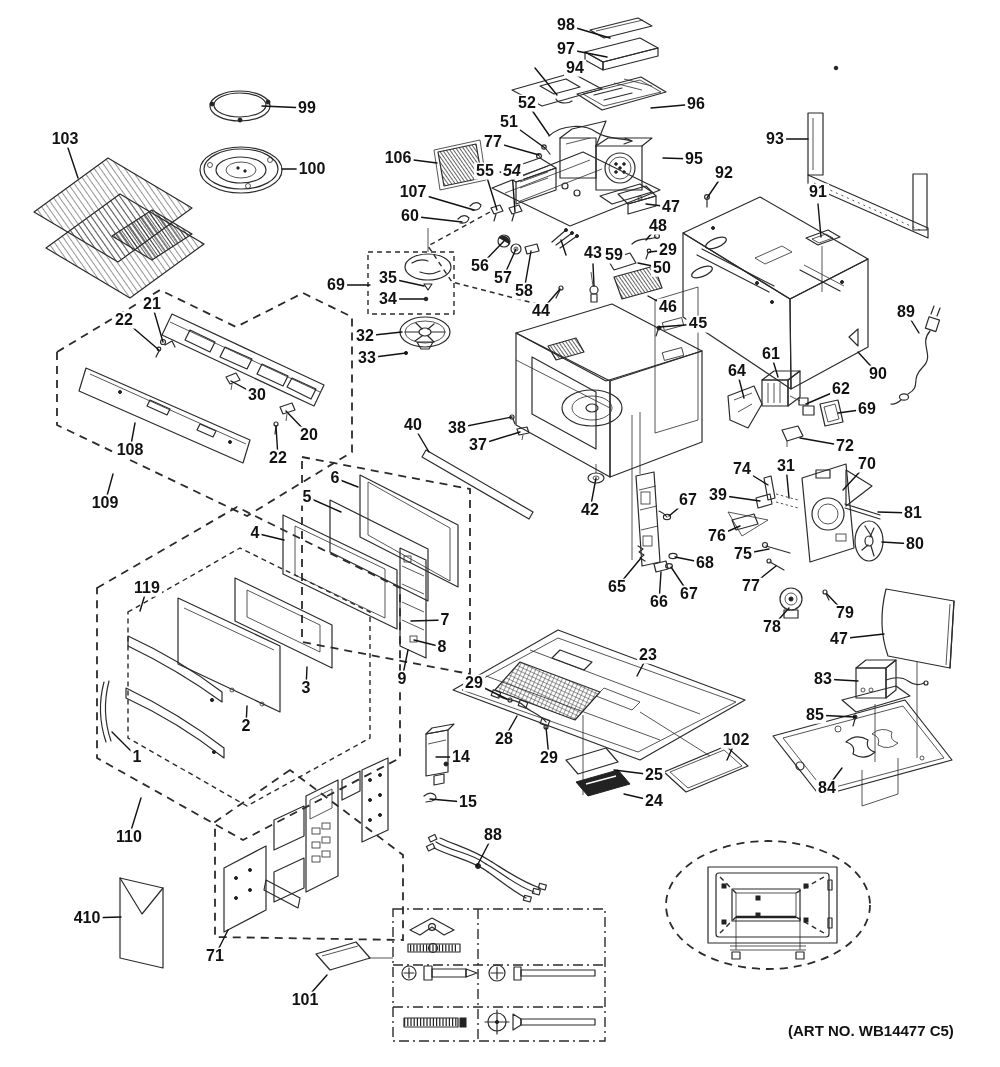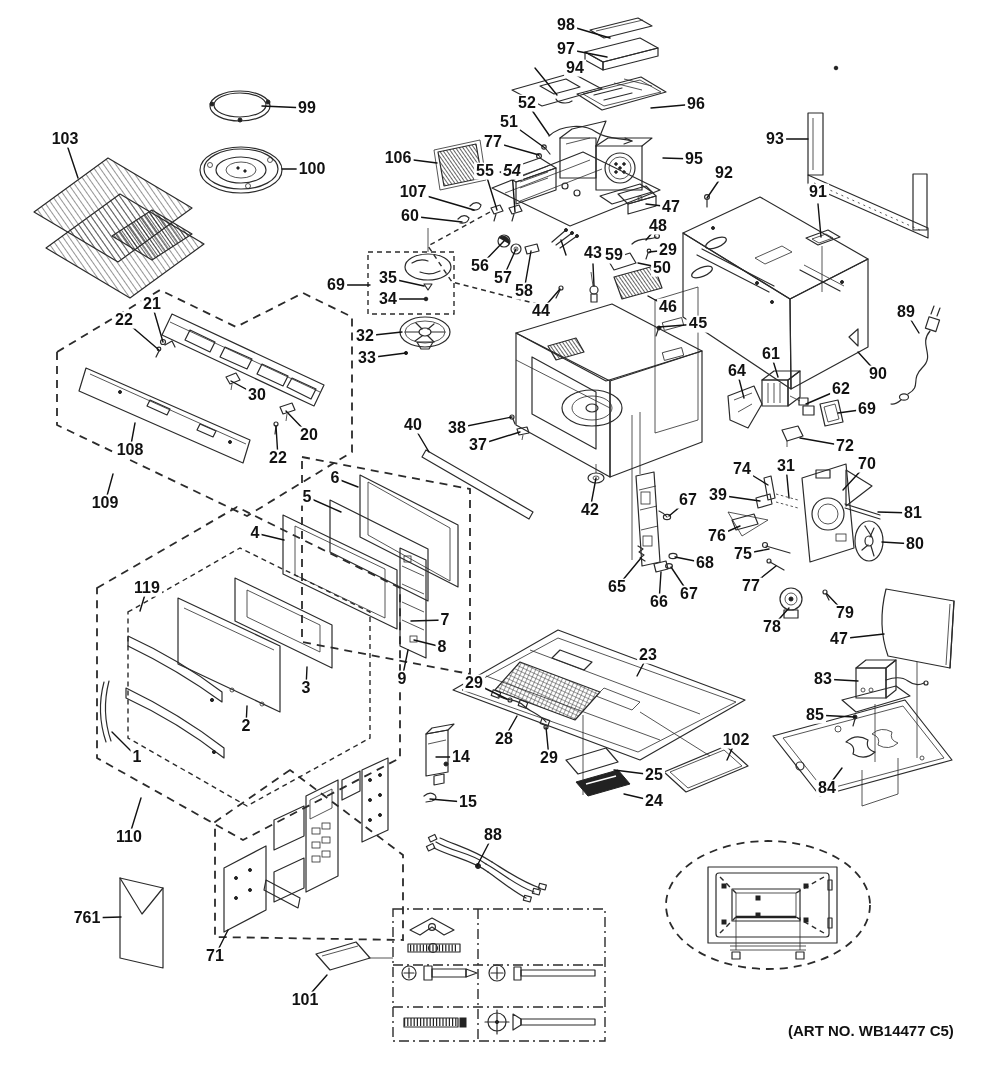--- a/index.html
+++ b/index.html
@@ -754,21 +754,21 @@
       <div class="callout" style="left: 648px; top: 655px;">23</div>
       <div class="callout" style="left: 504px; top: 739px;">28</div>
       <div class="callout" style="left: 549px; top: 758px;">29</div>
       <div class="callout" style="left: 654px; top: 775px;">25</div>
       <div class="callout" style="left: 654px; top: 801px;">24</div>
       <div class="callout" style="left: 736px; top: 740px;">102</div>
       <div class="callout" style="left: 839px; top: 639px;">47</div>
       <div class="callout" style="left: 823px; top: 679px;">83</div>
       <div class="callout" style="left: 815px; top: 715px;">85</div>
       <div class="callout" style="left: 827px; top: 788px;">84</div>
-      <div class="callout" style="left: 87px; top: 918px;">761</div>
+      <div class="callout" style="left: 87px; top: 918px;">410</div>
       <div class="callout" style="left: 215px; top: 956px;">71</div>
       <div class="callout" style="left: 305px; top: 1000px;">101</div>
       <div class="callout" style="left: 493px; top: 835px;">88</div>
     </div>
 
 <div class="artno">(ART NO. WB14477 C5)</div>
 
 </div>
 
 </body></html>

